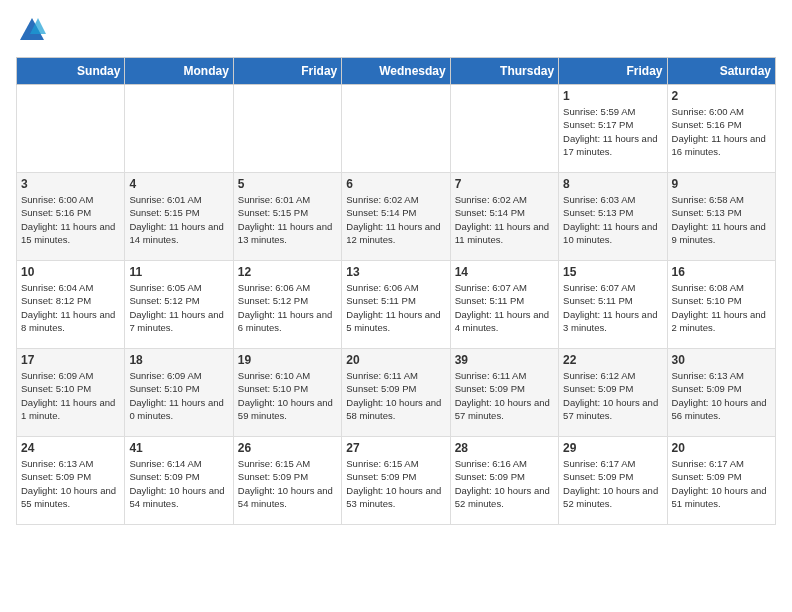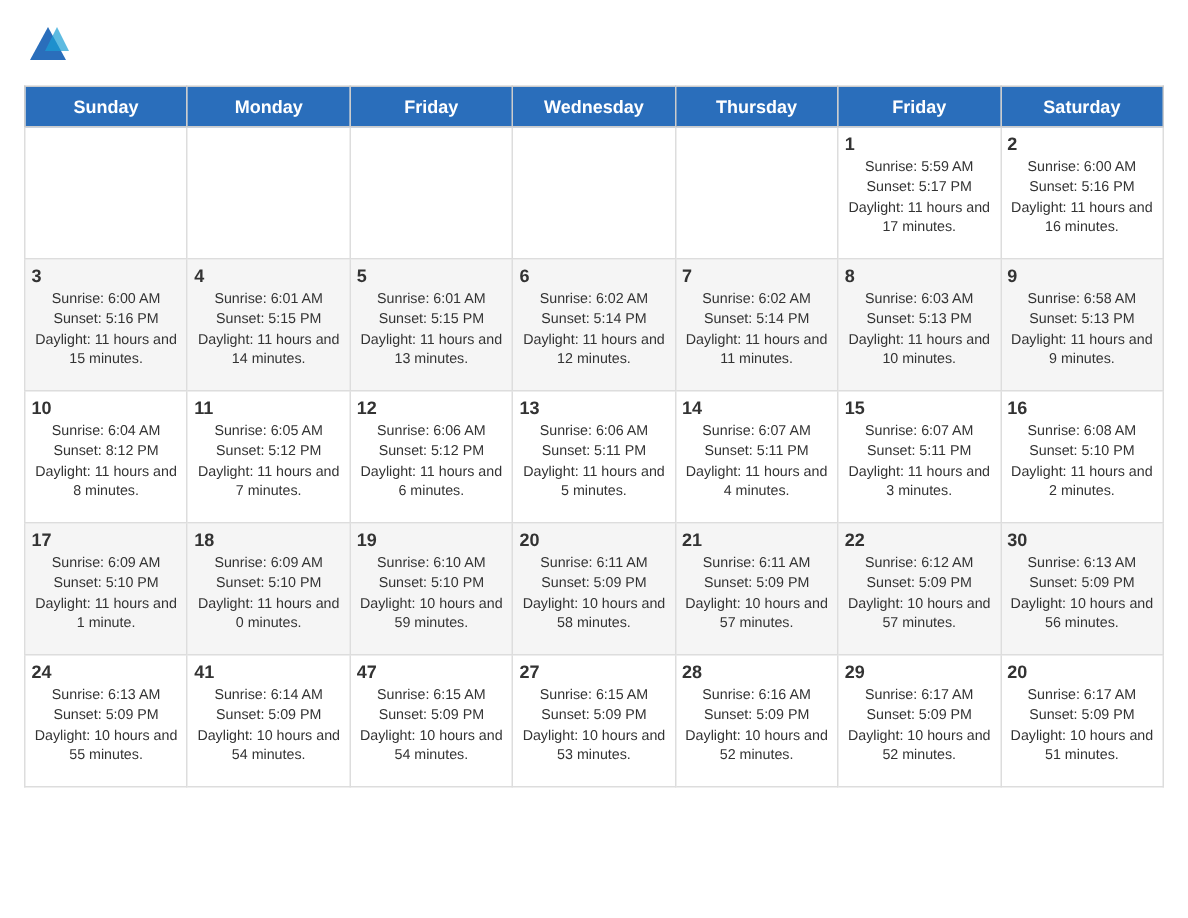--- a/index.html
+++ b/index.html
@@ -51,21 +51,21 @@
       width: 100%;
       border-collapse: collapse;
       table-layout: fixed;
     }
     .calendar-table th {
       background-color: #2a6ebb;
       color: #fff;
       font-size: 12px;
       font-weight: bold;
       padding: 6px 4px;
-      text-align: center;
+      text-align: right;
       border: 1px solid #ccc;
     }
     .calendar-table td {
       vertical-align: top;
       font-size: 10px;
       color: #333;
       padding: 4px;
       border: 1px solid #ddd;
       height: 88px;
       background: #fff;
@@ -76,21 +76,20 @@
     .day-number {
       font-size: 12px;
       font-weight: bold;
       display: block;
       margin-bottom: 2px;
     }
     .day-info {
       font-size: 9.5px;
       line-height: 1.4;
       color: #333;
-      text-align: center;
     }
     .empty-cell {
       background: #fff !important;
     }
   </style>
 </head>
 <body>
 
 <div class="header-section">
   <div class="logo">
@@ -249,21 +248,21 @@
 Sunset: 5:10 PM
 Daylight: 10 hours and 59 minutes.</div>
         </td>
         <td>
           <span class="day-number">20</span>
           <div class="day-info">Sunrise: 6:11 AM
 Sunset: 5:09 PM
 Daylight: 10 hours and 58 minutes.</div>
         </td>
         <td>
-          <span class="day-number">21</span>
+          <span class="day-number">39</span>
           <div class="day-info">Sunrise: 6:11 AM
 Sunset: 5:09 PM
 Daylight: 10 hours and 57 minutes.</div>
         </td>
         <td>
           <span class="day-number">22</span>
           <div class="day-info">Sunrise: 6:12 AM
 Sunset: 5:09 PM
 Daylight: 10 hours and 57 minutes.</div>
         </td>
@@ -281,21 +280,21 @@
 Sunset: 5:09 PM
 Daylight: 10 hours and 55 minutes.</div>
         </td>
         <td>
           <span class="day-number">41</span>
           <div class="day-info">Sunrise: 6:14 AM
 Sunset: 5:09 PM
 Daylight: 10 hours and 54 minutes.</div>
         </td>
         <td>
-          <span class="day-number">47</span>
+          <span class="day-number">26</span>
           <div class="day-info">Sunrise: 6:15 AM
 Sunset: 5:09 PM
 Daylight: 10 hours and 54 minutes.</div>
         </td>
         <td>
           <span class="day-number">27</span>
           <div class="day-info">Sunrise: 6:15 AM
 Sunset: 5:09 PM
 Daylight: 10 hours and 53 minutes.</div>
         </td>

